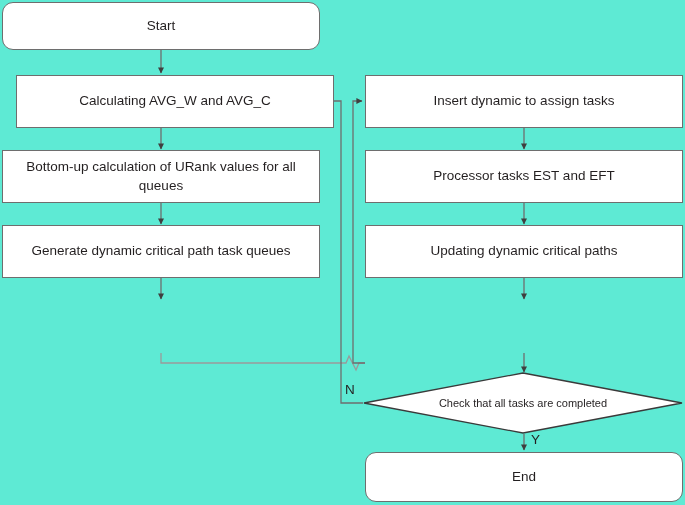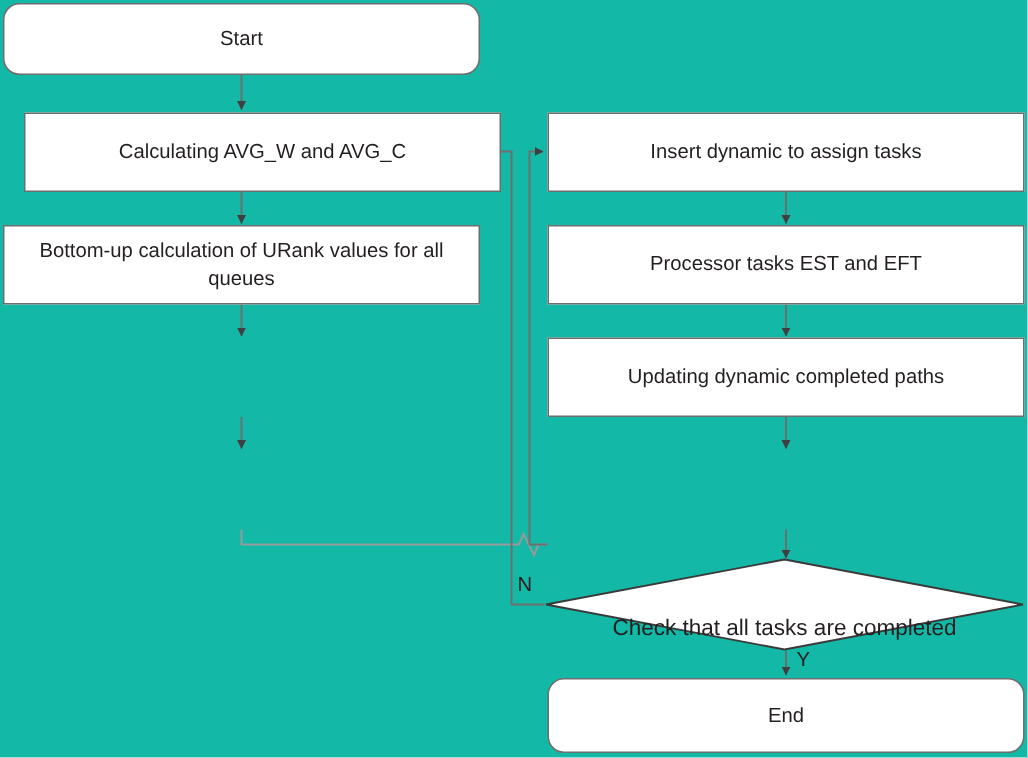--- a/index.html
+++ b/index.html
@@ -7,21 +7,21 @@
     padding: 0;
     background: #ffffff;
   }
   body {
     font-family: "Liberation Sans", sans-serif;
   }
   #canvas {
     position: relative;
     width: 685px;
     height: 505px;
-    background: #14b8a6;
+    background: #5eead4;
     overflow: hidden;
   }
   .node {
     position: absolute;
     box-sizing: border-box;
     display: flex;
     align-items: center;
     justify-content: center;
     text-align: center;
     color: #231f20;
@@ -47,28 +47,28 @@
   }
   .decision-wrap svg {
     position: absolute;
     left: 0;
     top: 0;
     overflow: visible;
   }
   .decision-label {
     position: absolute;
     left: 0;
-    top: 16px;
+    top: 0;
     width: 100%;
     height: 100%;
     display: flex;
     align-items: center;
     justify-content: center;
     text-align: center;
-    font-size: 15px;
+    font-size: 11px;
     line-height: 1.35;
     color: #231f20;
   }
   #edges {
     position: absolute;
     left: 0;
     top: 0;
     width: 685px;
     height: 505px;
     pointer-events: none;
@@ -115,32 +115,35 @@
   </div>
 
   <div class="node process" style="left:2px; top:75px; width:318px; height:53px;margin-left:14px;">
     <span class="label">Calculating AVG_W and AVG_C</span>
   </div>
 
   <div class="node process" style="left:2px; top:150px; width:318px; height:53px;">
     <span class="label">Bottom-up calculation of URank values for all queues</span>
   </div>
 
+  <div class="node process" style="left:2px; top:225px; width:318px; height:53px;">
+    <span class="label">Generate dynamic critical path task queues</span>
+  </div>
 
 
   <div class="node process" style="left:365px; top:75px; width:318px; height:53px;">
     <span class="label">Insert dynamic to assign tasks</span>
   </div>
 
   <div class="node process" style="left:365px; top:150px; width:318px; height:53px;">
     <span class="label">Processor tasks EST and EFT</span>
   </div>
 
   <div class="node process" style="left:365px; top:225px; width:318px; height:53px;">
-    <span class="label">Updating dynamic completed paths</span>
+    <span class="label">Updating dynamic critical paths</span>
   </div>
 
 
   <div class="decision-wrap" style="left:363px; top:372px; width:320px; height:62px;">
     <svg width="320" height="62" viewBox="0 0 320 62" xmlns="http://www.w3.org/2000/svg">
       <polygon points="160,1 319,31 160,61 1,31" fill="#ffffff" stroke="#3a3a3a" stroke-width="1.3"></polygon>
     </svg>
     <div class="decision-label">Check that all tasks are completed</div>
   </div>
 

